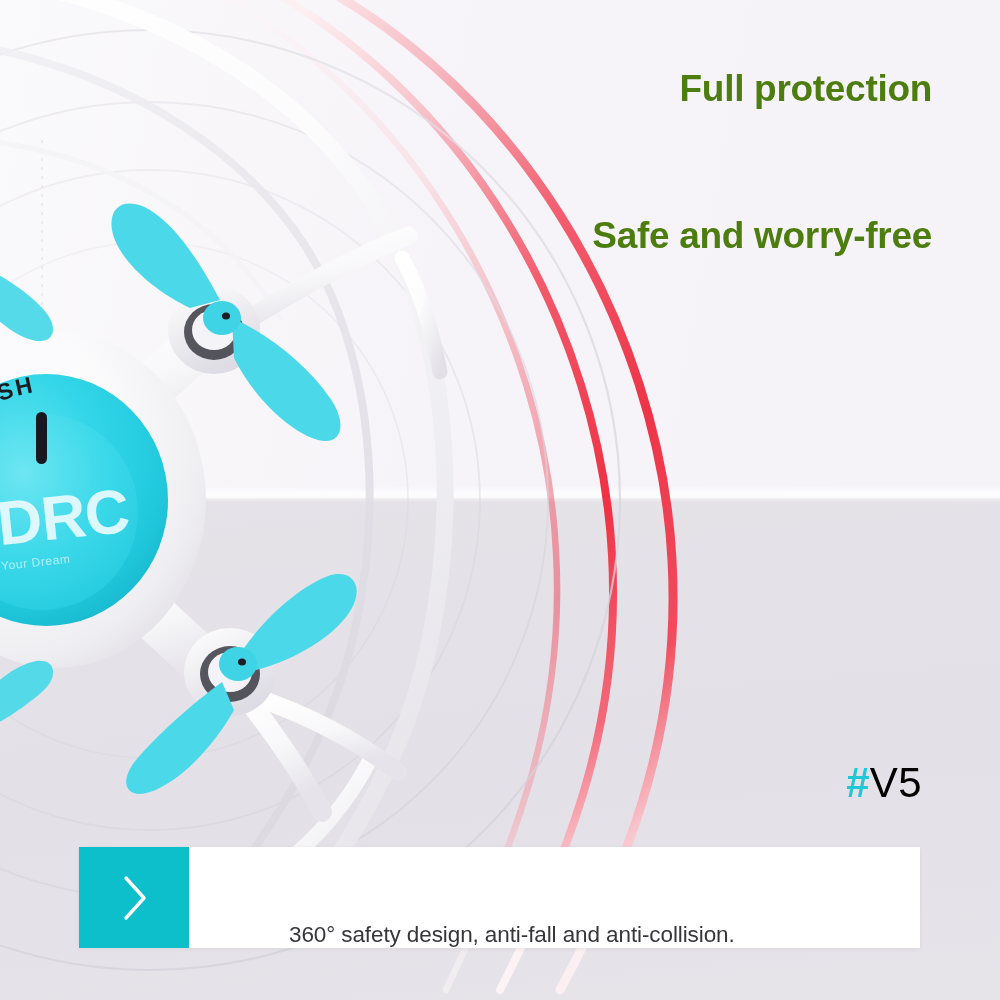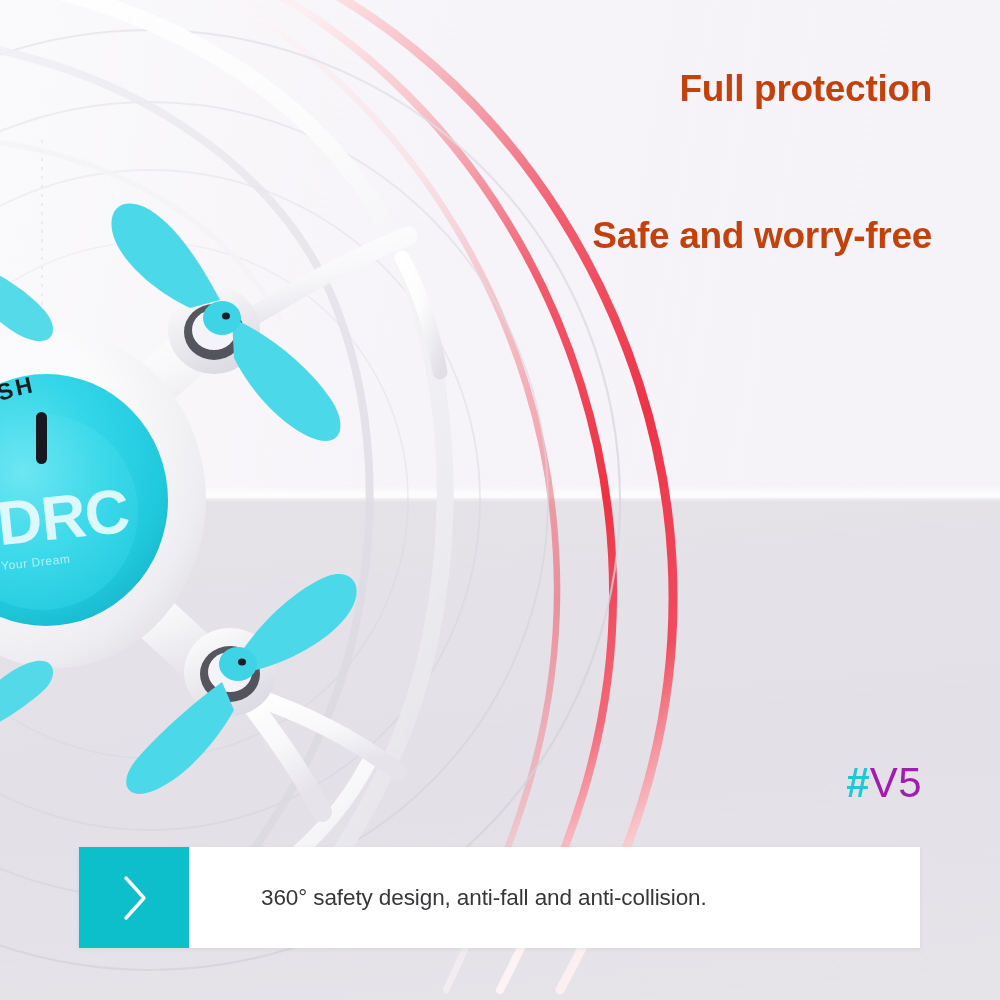--- a/index.html
+++ b/index.html
@@ -41,21 +41,21 @@
     position: absolute;
     left: 0; top: 0;
     width: 1000px; height: 1000px;
   }
 
   
   .headline {
     position: absolute;
     right: 68px;
     text-align: right;
-    color: #c2410c;
+    color: #4d7c0f;
     font-weight: bold;
     font-size: 37px;
     letter-spacing: -0.3px;
     white-space: nowrap;
     line-height: 1;
   }
   .headline.l1 { top: 70px; }
   .headline.l2 { top: 143px; }
   .headline.l3 { top: 217px; }
 
@@ -63,21 +63,21 @@
   .badge {
     position: absolute;
     right: 78px;
     top: 762px;
     font-size: 42px;
     line-height: 1;
     white-space: nowrap;
     font-weight: normal;
   }
   .badge .hash { color: #1fc8d4; font-weight: bold; }
-  .badge .model { color: #a21caf; font-weight: normal; letter-spacing: 0.5px; }
+  .badge .model { color: #000000; font-weight: normal; letter-spacing: 0.5px; }
 
   
   .caption-bar {
     position: absolute;
     left: 79px;
     top: 847px;
     width: 841px;
     height: 101px;
     display: flex;
     align-items: stretch;
@@ -89,22 +89,22 @@
     display: flex;
     align-items: center;
     justify-content: center;
     flex: none;
   }
   .caption-chev svg { display: block; }
   .caption-body {
     flex: 1;
     background: #ffffff;
     display: flex;
-    align-items: center;
-    padding-left: 72px;
+    align-items: flex-end;
+    padding-left: 100px;
   }
   .caption-text {
     color: #37373b;
     font-size: 22.5px;
     letter-spacing: -0.1px;
     white-space: nowrap;
   }
 </style>
 </head>
 <body>

